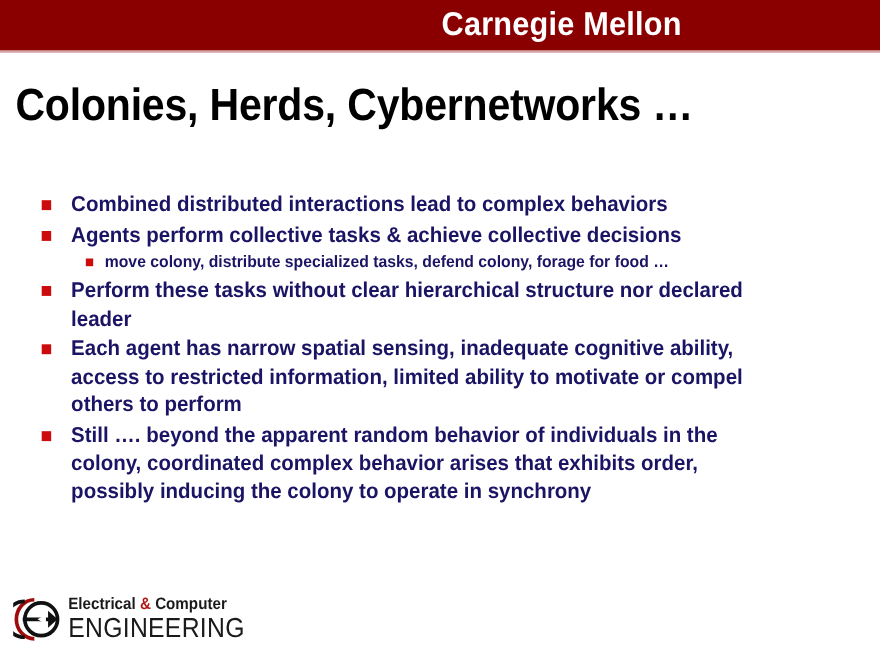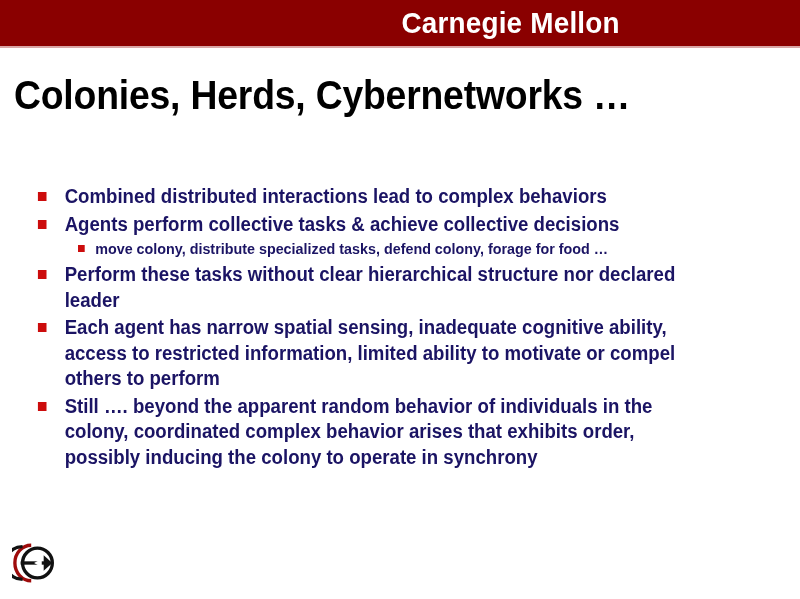--- a/index.html
+++ b/index.html
@@ -66,21 +66,21 @@
     letter-spacing: -0.2px;
     transform: scaleX(0.91);
     transform-origin: left center;
     white-space: nowrap;
   }
 
   
   .body-list {
     position: absolute;
     left: 36px;
-    top: 184px;
+    top: 174px;
     width: 700px;
   }
   .bullet-row {
     position: relative;
     display: block;
     padding-left: 30px;
     margin-bottom: 2px;
     color: #1b1464;
     font-family: "Liberation Sans", sans-serif;
     font-size: 19.5px;
@@ -206,15 +206,19 @@
         <path d="M 40 13 A 34 37 0 0 0 40 87" fill="none" stroke="#9e0b0b" stroke-width="7" stroke-linecap="butt"></path>
 
         <path d="M 22 16 A 36 34 0 0 0 22 84" fill="none" stroke="#111111" stroke-width="7" stroke-linecap="butt"></path>
 
         <path d="M 18 50 L 78 50" stroke="#111111" stroke-width="7" fill="none"></path>
         <path d="M 66 34 L 84 50 L 66 66 Z" fill="#111111"></path>
 
         <path d="M 46 50 L 62 41 L 62 59 Z" fill="#ffffff"></path>
       </svg>
     </div>
+    <div class="logo-words">
+      <div class="logo-line1"><span>Electrical </span><span class="amp">&amp;</span><span> Computer</span></div>
+      <div class="logo-line2">ENGINEERING</div>
+    </div>
   </div>
 
 </div>
 
 </body></html>

